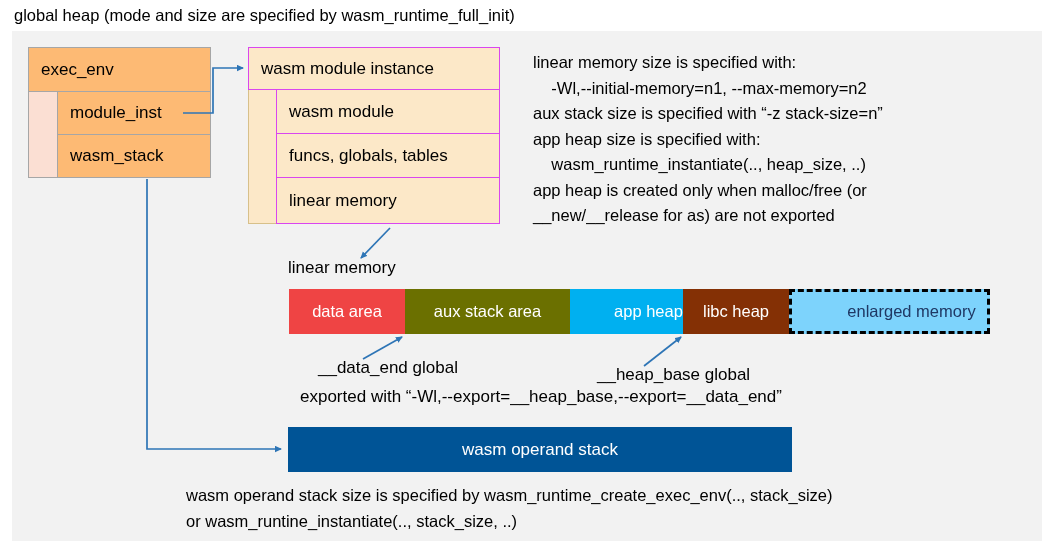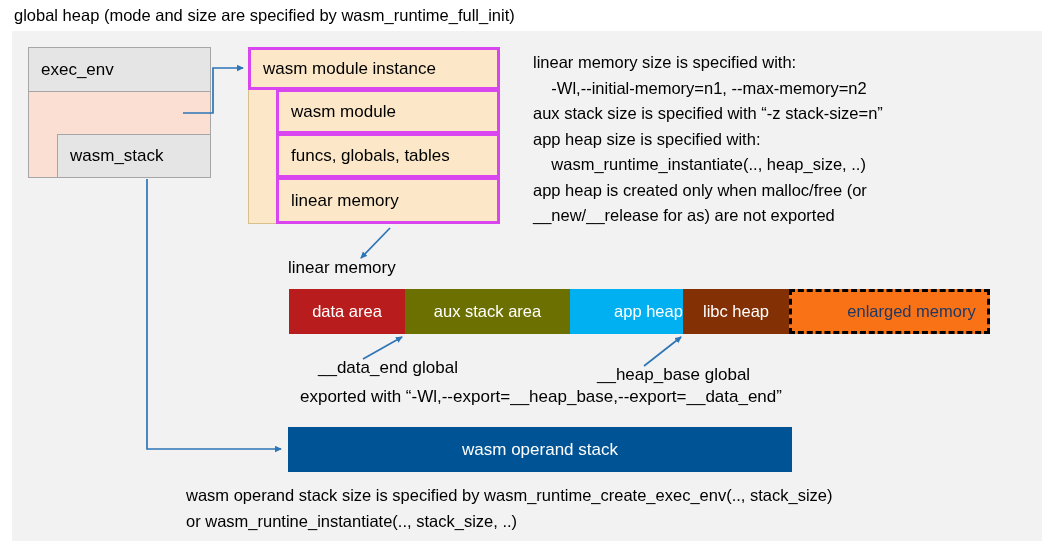--- a/index.html
+++ b/index.html
@@ -43,26 +43,26 @@
 
   
   .box {
     box-sizing: border-box;
     display: flex;
     align-items: center;
     font-size: 17px;
     white-space: nowrap;
   }
   .box-pink {
-    background: #e5e5e5;
+    background: #fdba74;
     border: 1px solid #a6a6a6;
   }
   .box-orange {
     background: #fce8c8;
-    border: 3px solid #d946ef;
+    border: 1px solid #d946ef;
   }
   .row-label { padding-left: 12px; }
 
   
   #exec-env-group { left: 28px; top: 47px; width: 183px; height: 131px; }
   #exec-env-head  { left: 0; top: 0; width: 183px; height: 45px; }
   #module-inst    { left: 29px; top: 44px; width: 154px; height: 44px; }
   #wasm-stack     { left: 29px; top: 87px; width: 154px; height: 44px; }
   #exec-env-body  { left: 0; top: 44px; width: 183px; height: 87px;
                     background: #fbdfd3; border: 1px solid #a6a6a6;
@@ -108,21 +108,21 @@
     display: flex;
     align-items: center;
     justify-content: center;
     font-size: 16.5px;
     color: #ffffff;
     white-space: nowrap;
     box-sizing: border-box;
   }
   .seg-dashed {
     border: 3px dashed #000000;
-    background: #f97316;
+    background: #7dd3fc;
     color: #1f3864;
     padding-left: 44px;
   }
 
   
   .annot {
     font-size: 17px;
     white-space: nowrap;
     color: #000;
   }
@@ -169,20 +169,23 @@
 
   <div class="abs" id="panel"></div>
 
   <div class="abs" id="title">global heap (mode and size are specified by wasm_runtime_full_init)</div>
 
   <div class="abs" id="exec-env-group">
     <div class="abs" id="exec-env-body"></div>
     <div class="abs box box-pink" id="exec-env-head">
       <span class="row-label">exec_env</span>
     </div>
+    <div class="abs box box-pink" id="module-inst">
+      <span class="row-label">module_inst</span>
+    </div>
     <div class="abs box box-pink" id="wasm-stack">
       <span class="row-label">wasm_stack</span>
     </div>
   </div>
 
   <div class="abs" id="wmi-group">
     <div class="abs" id="wmi-body"></div>
     <div class="abs box box-orange" id="wmi-head">
       <span class="row-label">wasm module instance</span>
     </div>
@@ -194,21 +197,21 @@
     </div>
     <div class="abs box box-orange" id="wmi-r3">
       <span class="row-label">linear memory</span>
     </div>
   </div>
 
   <div class="abs" id="right-note"><div>linear memory size is specified with:</div><div>    -Wl,--initial-memory=n1, --max-memory=n2</div><div>aux stack size is specified with “-z stack-size=n”</div><div>app heap size is specified with:</div><div>    wasm_runtime_instantiate(.., heap_size, ..)</div><div>app heap is created only when malloc/free (or</div><div>__new/__release for as) are not exported</div></div>
 
   <div class="abs" id="linmem-label">linear memory</div>
   <div class="abs" id="mem-bar">
-      <div class="seg" style="width: 116px; background: #b91c1c;">
+      <div class="seg" style="width: 116px; background: #ef4444;">
         <span>data area</span>
       </div>
       <div class="seg" style="width: 165px; background: rgb(107, 112, 0);">
         <span>aux stack area</span>
       </div>
       <div class="seg" style="width: 113px; background: rgb(0, 176, 240); padding-left: 44px;">
         <span>app heap</span>
       </div>
       <div class="seg" style="width: 106px; background: rgb(132, 48, 5);">
         <span>libc heap</span>

